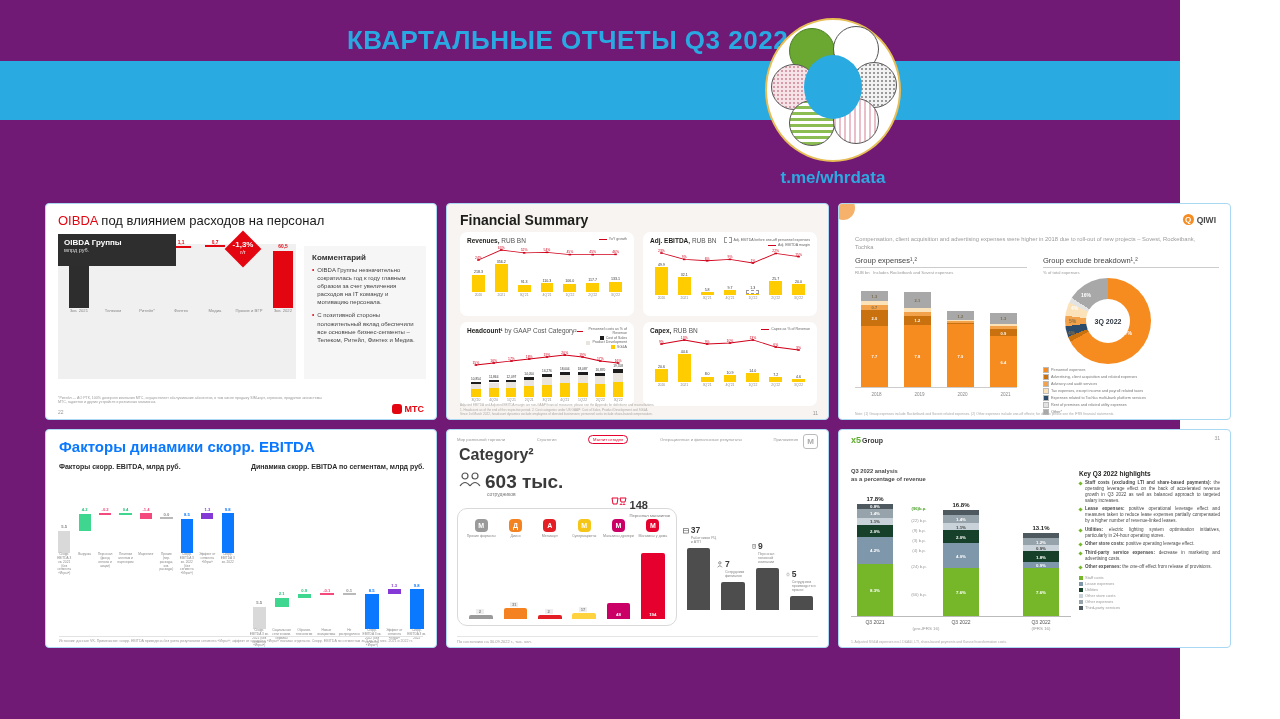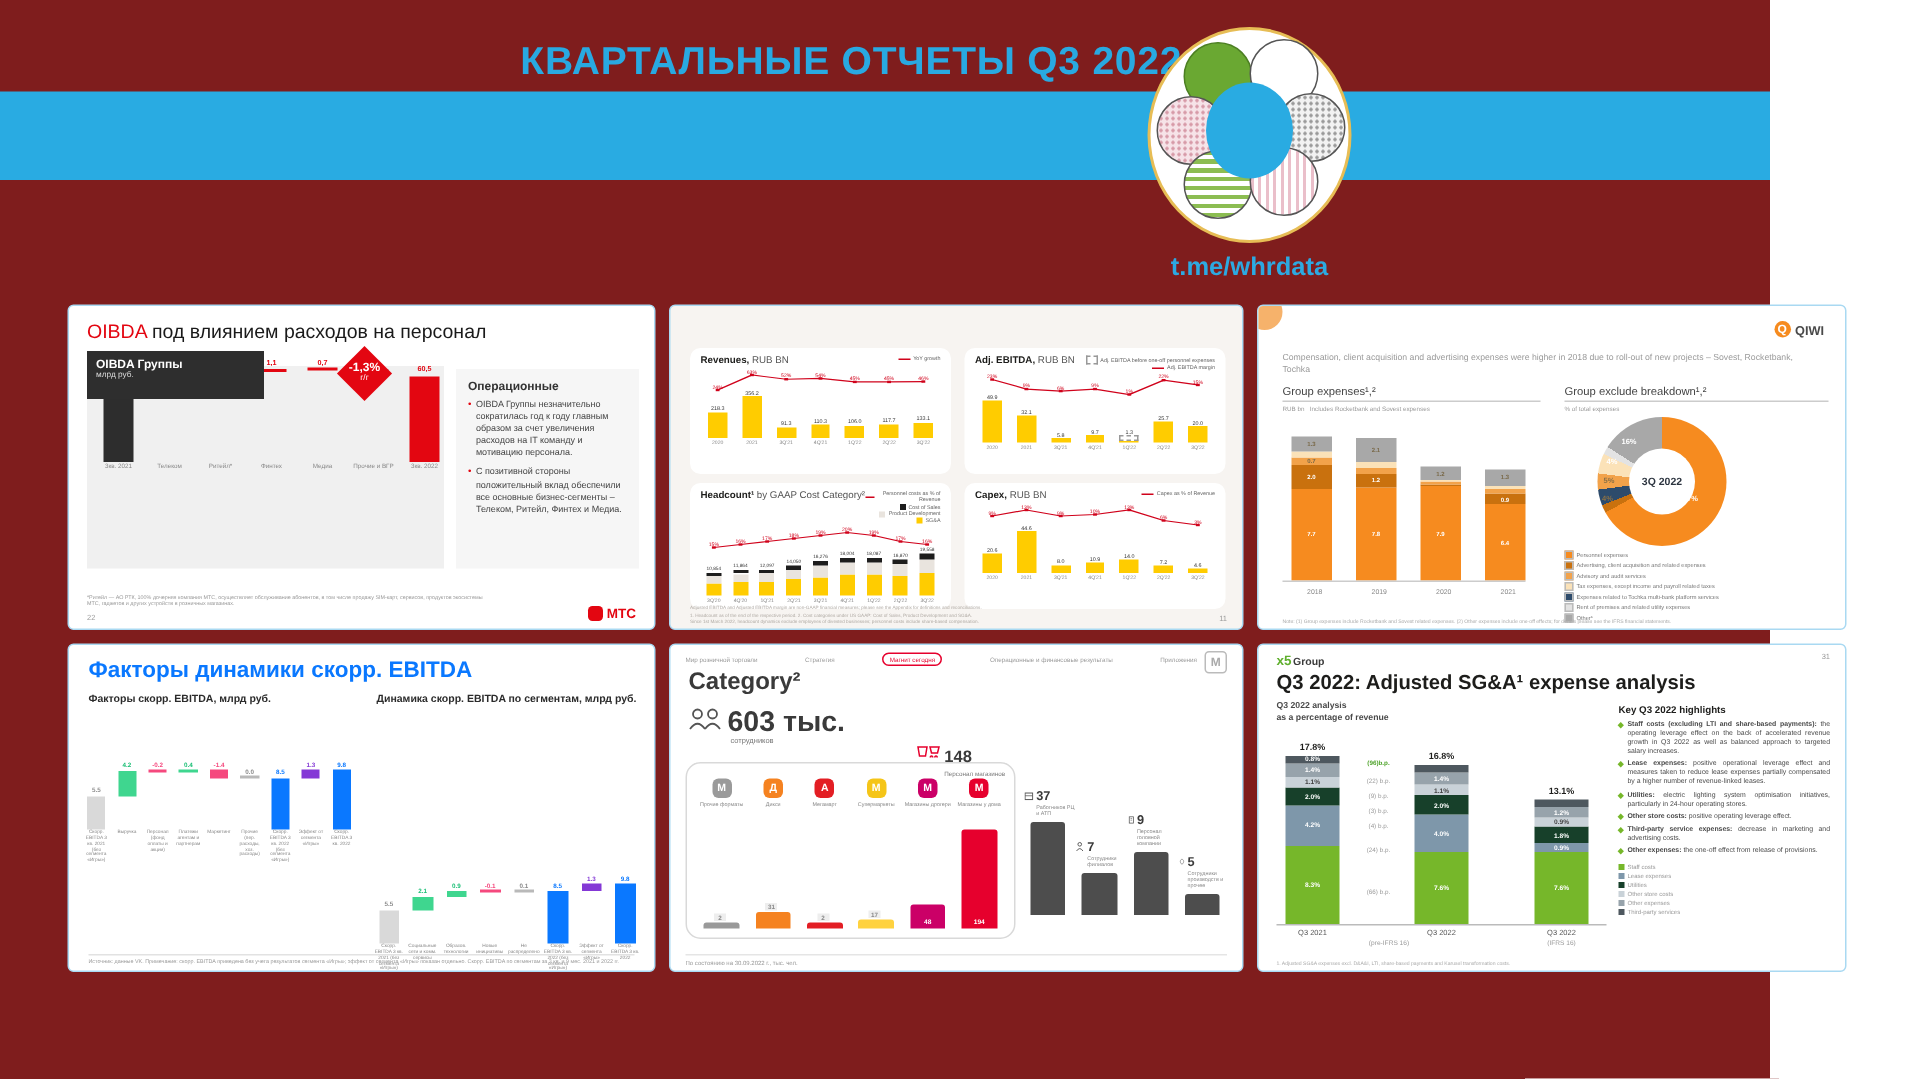--- a/index.html
+++ b/index.html
@@ -1,17 +1,17 @@
 <!DOCTYPE html>
 <html><head>
 <meta charset="utf-8">
 <style>
   html,body{margin:0;padding:0;background:#fff;width:1280px;height:719px;overflow:hidden;
     font-family:"Liberation Sans","DejaVu Sans",sans-serif;color:#333;-webkit-font-smoothing:antialiased}
-  #stage{position:relative;width:1180px;height:719px;background:#7f1d1d}
+  #stage{position:relative;width:1180px;height:719px;background:#701a75}
   
   #page-title{position:absolute;top:25px;left:0;width:1135px;text-align:center;font-size:26px;
     font-weight:900;color:#29a9e1;letter-spacing:.5px}
   #band{position:absolute;top:61px;left:0;right:0;height:59px;background:#29abe2}
   #logo{position:absolute;left:765px;top:18px;width:132px;height:140px;background:#fff;
     border:2px solid #e7bd55;border-radius:50%;z-index:5}
   .petal{position:absolute;border-radius:50%}
   #handle{position:absolute;top:168px;left:765px;width:136px;text-align:center;color:#2da9e1;
     font-weight:bold;font-size:17px;z-index:5}
   
@@ -104,41 +104,42 @@
               <div style="flex: 1 1 0%; text-align: center; font-size: 4.2px; color: rgb(136, 136, 136); line-height: 1.2; padding: 0px 1px;">Телеком</div>
               <div style="flex: 1 1 0%; text-align: center; font-size: 4.2px; color: rgb(136, 136, 136); line-height: 1.2; padding: 0px 1px;">Ритейл*</div>
               <div style="flex: 1 1 0%; text-align: center; font-size: 4.2px; color: rgb(136, 136, 136); line-height: 1.2; padding: 0px 1px;">Финтех</div>
               <div style="flex: 1 1 0%; text-align: center; font-size: 4.2px; color: rgb(136, 136, 136); line-height: 1.2; padding: 0px 1px;">Медиа</div>
               <div style="flex: 1 1 0%; text-align: center; font-size: 4.2px; color: rgb(136, 136, 136); line-height: 1.2; padding: 0px 1px;">Прочие и ВГР</div>
               <div style="flex: 1 1 0%; text-align: center; font-size: 4.2px; color: rgb(136, 136, 136); line-height: 1.2; padding: 0px 1px;">3кв. 2022</div>
             </div>
           </div>
       </div>
       <div style="position:absolute;left:258px;top:42px;width:122px;height:133px;background:#f6f6f6;padding:7px 8px;box-sizing:border-box">
-        <div style="font-size:8px;font-weight:bold;margin-bottom:4px">Операционные</div>
+        <div style="font-size:8px;font-weight:bold;margin-bottom:4px">Комментарий</div>
         <div id="mts-comments">
             <div style="display: flex; gap: 3px; margin-bottom: 5px;">
               <span style="color: rgb(227, 6, 17); font-size: 6.5px; line-height: 1.35;">•</span>
               <span style="font-size: 6px; color: rgb(68, 68, 68); line-height: 1.35;">OIBDA Группы незначительно сократилась год к году главным образом за счет увеличения расходов на IT команду и мотивацию персонала.</span>
             </div>
             <div style="display: flex; gap: 3px; margin-bottom: 5px;">
               <span style="color: rgb(227, 6, 17); font-size: 6.5px; line-height: 1.35;">•</span>
               <span style="font-size: 6px; color: rgb(68, 68, 68); line-height: 1.35;">С позитивной стороны положительный вклад обеспечили все основные бизнес-сегменты – Телеком, Ритейл, Финтех и Медиа.</span>
             </div>
           </div>
       </div>
       <div style="position:absolute;left:12px;bottom:14px;right:110px;font-size:3.6px;color:#999;line-height:1.3">*Ритейл — АО РТК, 100% дочерняя компания МТС, осуществляет обслуживание абонентов, в том числе продажу SIM-карт, сервисов, продуктов экосистемы МТС, гаджетов и других устройств в розничных магазинах.</div>
       <div style="position:absolute;left:12px;bottom:4px;font-size:5px;color:#999">22</div>
       <div style="position:absolute;right:12px;bottom:5px;display:flex;align-items:center;gap:3px">
         <div style="width:10px;height:10px;background:#e30611;border-radius:3px"></div>
         <span style="font-size:9px;font-weight:bold;color:#e30611">МТС</span>
       </div>
     </section>
 
     <section class="slide" id="slide-yandex">
+      <div class="yx-title">Financial Summary</div>
       <div id="yx-cards">
           <div class="yx-card" style="left: 13px; top: 28px; width: 174px; height: 84px;">
             <div style="display: flex; justify-content: space-between; align-items: flex-start;">
               <div class="yx-head"><b>Revenues,</b><span style="color: rgb(85, 85, 85);"> RUB BN</span></div>
               <div style="text-align: right; line-height: 1.25;">
                 <div style="display: flex; justify-content: flex-end; align-items: center; gap: 2px;">
                   <span style="width: 8px; height: 0px; border-top: 1.4px solid rgb(208, 2, 27); display: inline-block;"></span>
                   <span style="font-size: 3.6px; color: rgb(102, 102, 102);">YoY growth</span>
                 </div>
               </div>
@@ -712,21 +713,20 @@
         </div>
       <div style="position:absolute;left:10px;right:10px;bottom:3px;border-top:1px solid #e5e5e5;padding-top:2px;font-size:4px;color:#9a9a9a">По состоянию на 30.09.2022 г., тыс. чел.</div>
     </section>
 
     <section class="slide" id="slide-x5">
       <div style="position:absolute;left:12px;top:5px;display:flex;align-items:baseline;gap:1px">
         <span style="font-size:9px;font-weight:bold;color:#5faf2d">x5</span>
         <span style="font-size:7px;font-weight:bold;color:#3a3a3a">Group</span>
       </div>
       <div style="position:absolute;right:10px;top:5px;font-size:5px;color:#999">31</div>
-      <div class="x5-title">Q3 2022: Adjusted SG&amp;A¹ expense analysis</div>
       <div style="position:absolute;left:12px;top:38px;font-size:5.8px;font-weight:bold;color:#4a4a4a;line-height:1.35">
         <div>Q3 2022 analysis</div>
         <div>as a percentage of revenue</div>
       </div>
       <div id="x5-chart" style="position:absolute;left:12px;top:58px;width:220px;height:150px">
           <div style="position: absolute; left: 0px; right: 0px; top: 128px; border-top: 0.8px solid rgb(187, 187, 187);"></div>
           <div style="position: absolute; left: 6px; width: 36px; bottom: 22px; height: 52.29px; background: rgb(118, 183, 42);">
             <div class="seg-lbl" style="top: 50%; transform: translateY(-50%); font-size: 4.4px; color: rgb(255, 255, 255);">8.3%</div>
           </div>
           <div style="position: absolute; left: 6px; width: 36px; bottom: 74.29px; height: 26.46px; background: rgb(126, 151, 170);">

